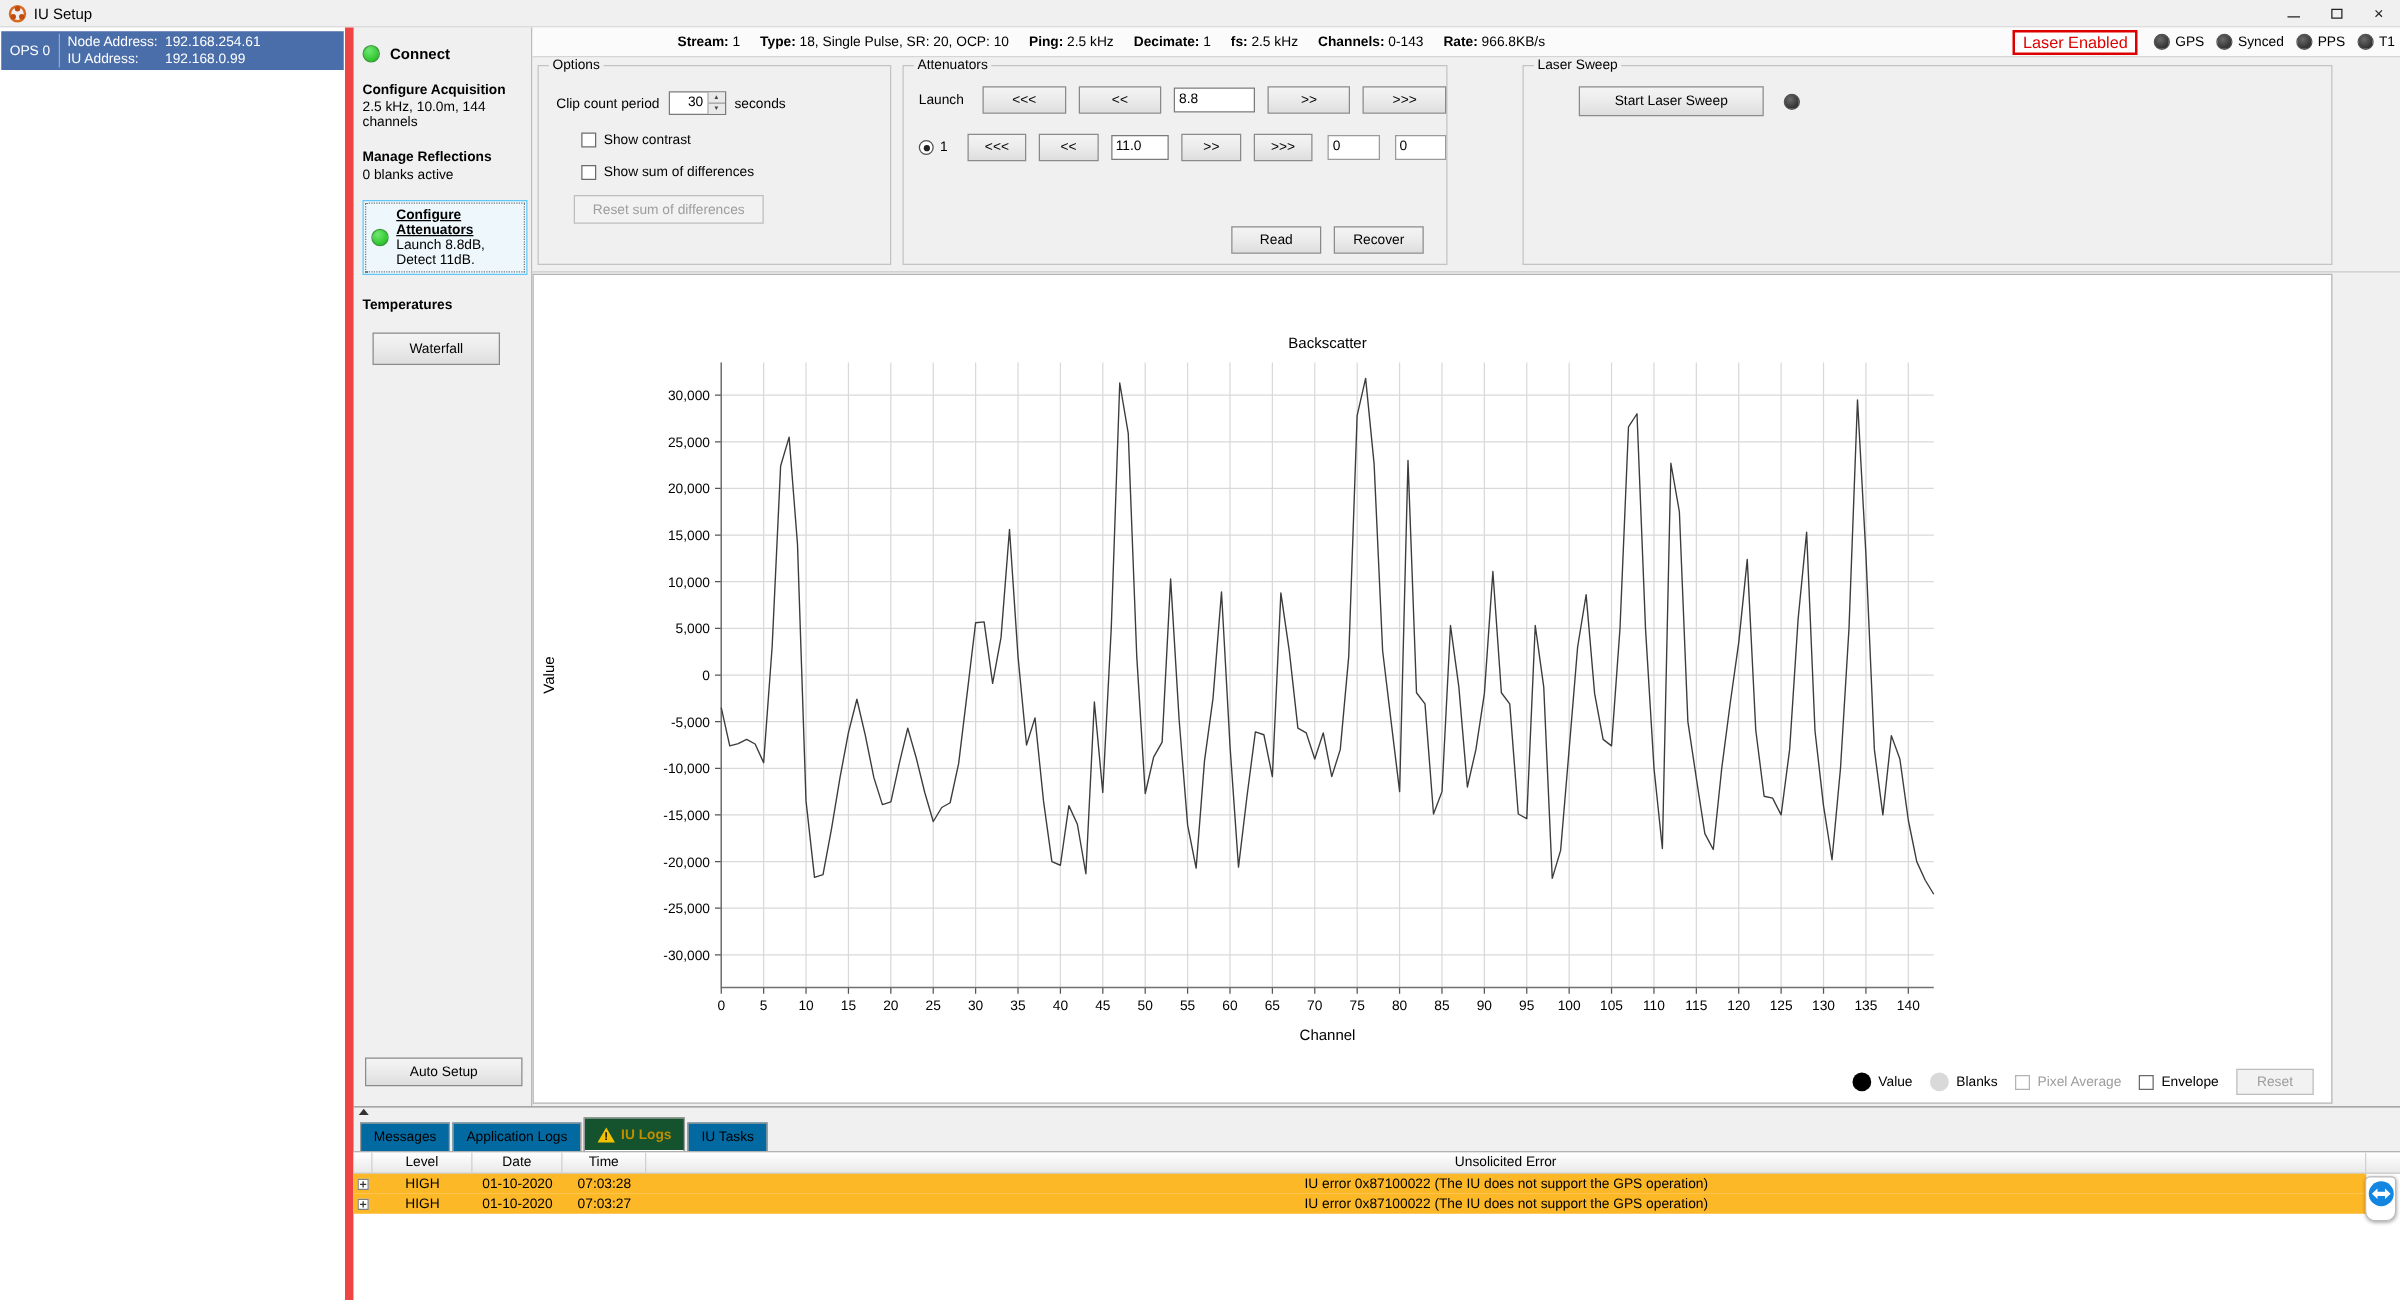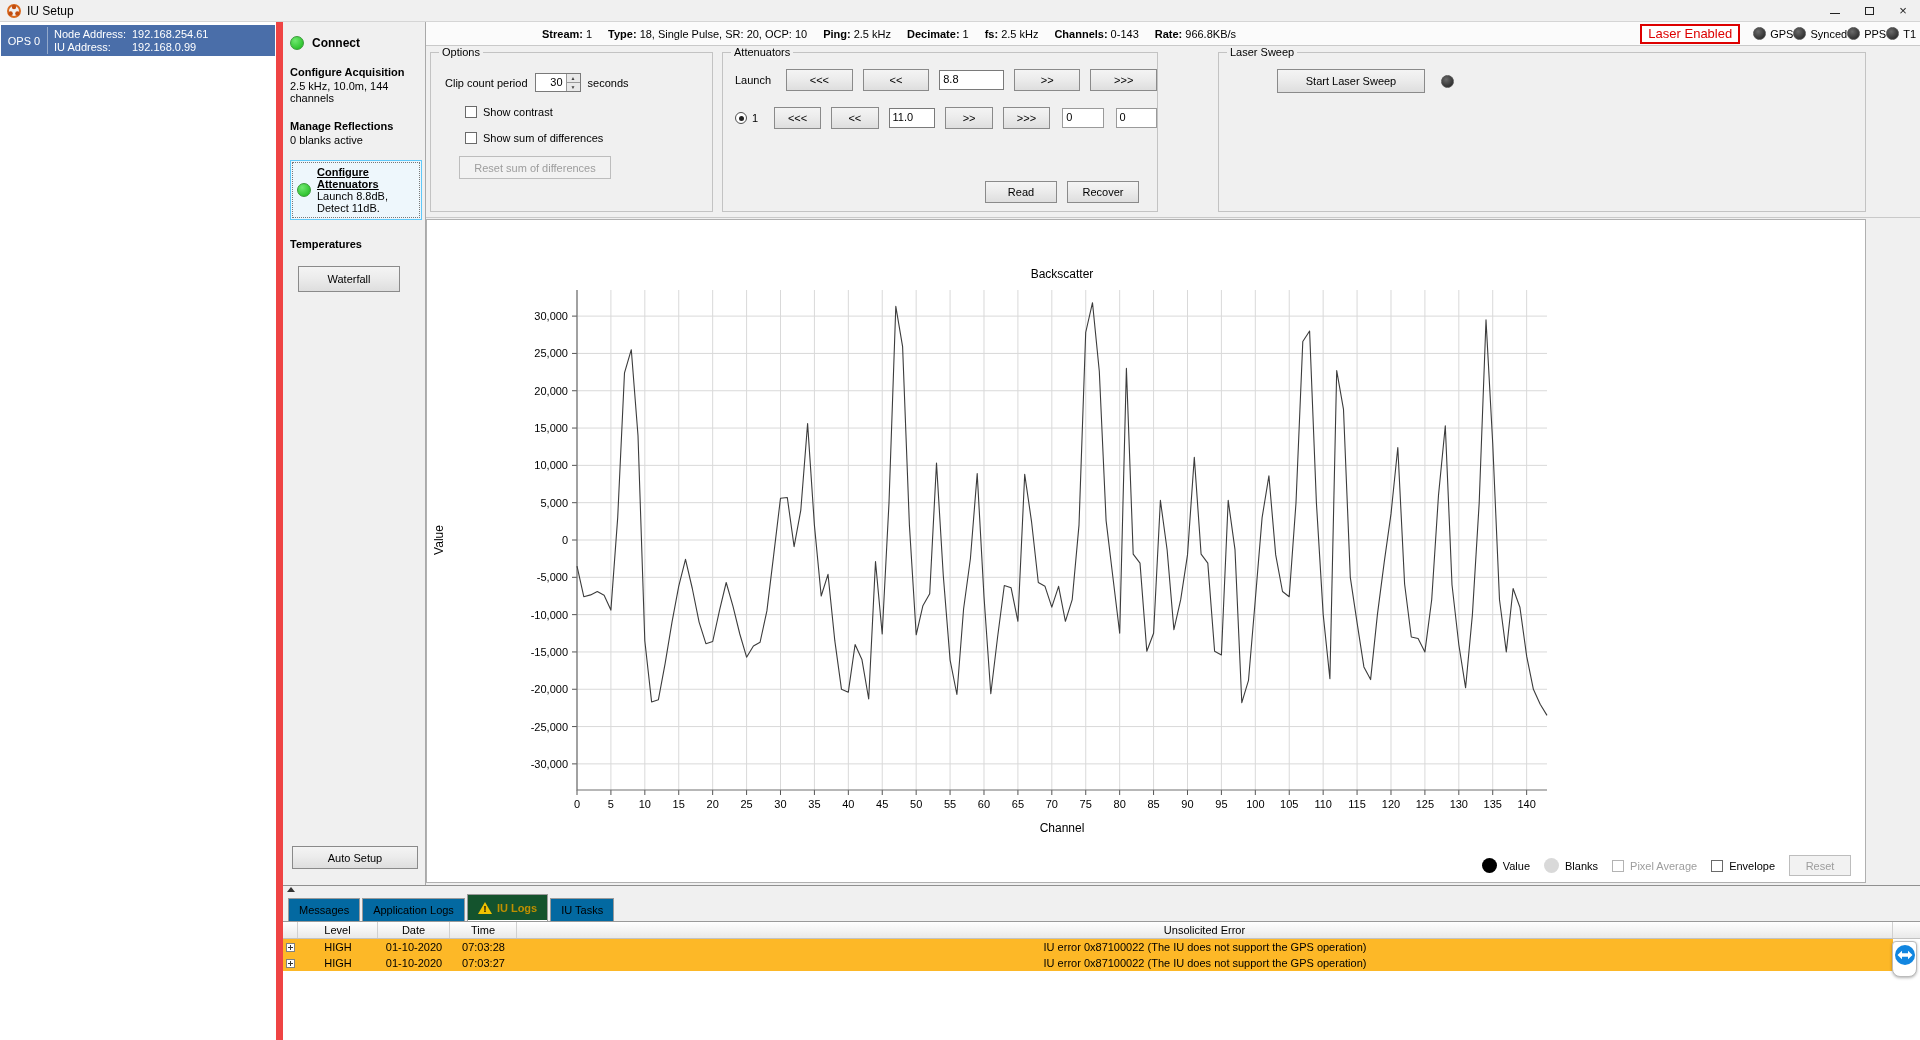--- a/index.html
+++ b/index.html
@@ -84,21 +84,21 @@
   .att-row { display:flex; align-items:center; gap:10px; margin:16px 0 0 12px; }
   .att-row .att-label { width:42px; display:flex; align-items:center; gap:5px; }
   .att-btn { width:68px; height:22px; }
   .att-field { width:66px; height:20px; border:1px solid #7a7a7a; background:#fff; padding:2px 0 0 3px; }
   .att-extra { width:58px; height:20px; border:1px solid #9a9a9a; background:#fff; padding:2px 0 0 3px; margin-left:2px; }
   .radio { width:12px; height:12px; border:1px solid #505050; border-radius:50%; background:#fff; position:relative; }
   .radio.sel::after { content:""; position:absolute; left:2.5px; top:2.5px; width:5px; height:5px; border-radius:50%; background:#222; }
   .att-actions { position:absolute; right:18px; bottom:8px; display:flex; gap:10px; }
   .att-actions .btn { width:72px; height:22px; }
 
-  .laser-inner { display:flex; align-items:center; gap:16px; margin:16px 0 0 18px; }
+  .laser-inner { display:flex; align-items:center; gap:16px; margin:16px 0 0 4px; }
   .start-sweep-btn { width:148px; height:24px; }
 
   
   .chart-panel { position:relative; width:1440px; height:664px; background:#fff; border:1px solid #b0b0b0; margin-top:1px; }
   .chart-legend { position:absolute; right:14px; bottom:6px; display:flex; align-items:center; gap:14px; }
   .legend-item { display:flex; align-items:center; gap:6px; }
   .legend-dot { width:15px; height:15px; border-radius:50%; }
   .legend-reset-btn { width:62px; height:21px; }
 
   
@@ -209,21 +209,21 @@
                 <span class="seg"><b>Stream:</b><span>1</span></span>
                 <span class="seg"><b>Type:</b><span>18, Single Pulse, SR: 20, OCP: 10</span></span>
                 <span class="seg"><b>Ping:</b><span>2.5 kHz</span></span>
                 <span class="seg"><b>Decimate:</b><span>1</span></span>
                 <span class="seg"><b>fs:</b><span>2.5 kHz</span></span>
                 <span class="seg"><b>Channels:</b><span>0-143</span></span>
                 <span class="seg"><b>Rate:</b><span>966.8KB/s</span></span>
               </span>
             <span class="status-right">
               <span class="laser-box">Laser Enabled</span>
-              <span id="indicators" style="display:flex;">
+              <span id="indicators" style="display:flex;gap:10px;">
                   <span class="indicator">
                     <span class="sphere"></span>
                     <span>GPS</span>
                   </span>
                   <span class="indicator">
                     <span class="sphere"></span>
                     <span>Synced</span>
                   </span>
                   <span class="indicator">
                     <span class="sphere"></span>

